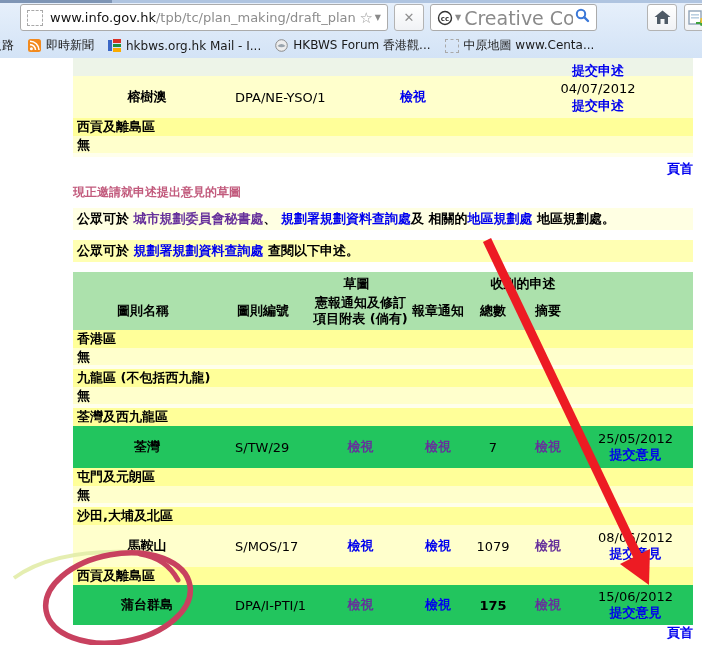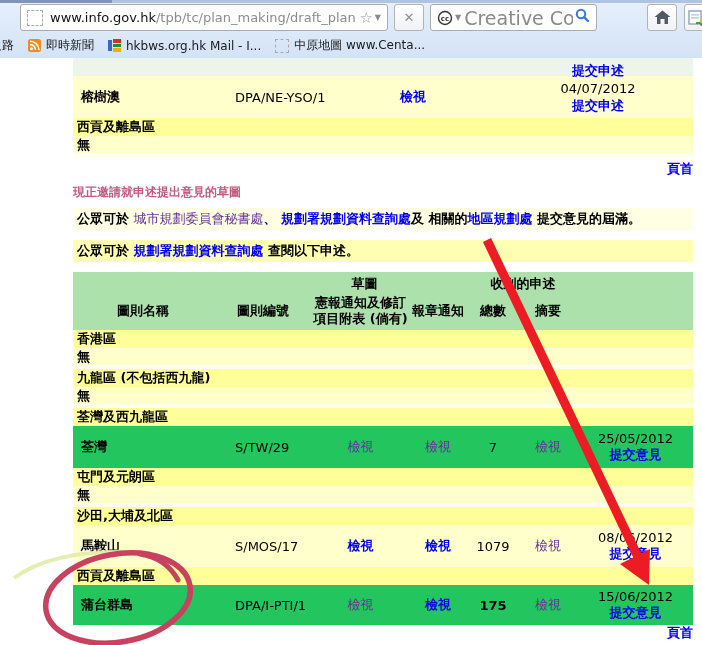--- a/index.html
+++ b/index.html
@@ -34,45 +34,45 @@
   .bookmarksbar{position:absolute;left:0;top:34px;width:702px;height:23px;display:flex;align-items:center;}
   .bm{display:flex;align-items:center;font-size:12px;color:#1A1A1A;white-space:nowrap;margin-right:14px;}
   .bm .bicon{margin-right:5px;display:flex;align-items:center;}
   .bm-clip{display:inline-block;width:14px;overflow:hidden;direction:rtl;}
   .dashed12{width:12px;height:12px;border:1px dashed #A9A9A9;}
 
   
   .content{position:absolute;left:0;top:58px;width:702px;height:587px;background:#fff;}
   .page{margin-left:73px;width:620px;font-size:13px;color:#000;}
   .lk{color:#0000EE;font-weight:bold;cursor:pointer;text-decoration:none;}
-  .lkv{color:#66309B;font-weight:normal;cursor:pointer;text-decoration:none;}
+  .lkv{color:#66309B;font-weight:bold;cursor:pointer;text-decoration:none;}
   .sec{background:#FFFF99;font-weight:bold;height:18px;line-height:18px;padding-left:4px;}
   .emp{background:#FFFFCC;font-weight:bold;height:17px;line-height:17px;padding-left:4px;}
   .strip{background:#FFFFEB;height:4px;}
   .gap4{height:4px;} .gap10{height:10px;}
   .pagetop{height:15px;line-height:15px;text-align:right;}
 
   .trow4{display:grid;grid-template-columns:140px 140px 120px 220px;align-items:center;}
   .partialrow{height:18px;background:#EDF4E8;}
   .partialrow .c4{padding-top:4px;}
   .datarow{height:42px;}
   .bg-cream{background:#FFFFCC;}
   .bg-green{background:#22c55e;}
-  .cl{padding-left:8px;font-weight:bold;}
+  .cl{padding-left:8px;font-weight:bold;text-align:center;}
   .cnum{padding-left:22px;font-weight:normal;}
   .cc{text-align:center;}
   .c4{text-align:center;padding-left:30px;line-height:17px;font-weight:normal;}
 
   .heading{height:20px;line-height:20px;font-size:12px;font-weight:bold;color:#C25B7D;margin:6px 0 6px 0;}
   .para{height:22px;line-height:22px;padding-left:4px;font-weight:bold;}
   .para1{background:#FFFFE3;}
   .para2{background:#FFFFB3;}
 
   .thead-group{position:relative;height:20px;background:#ACE1AC;font-weight:bold;}
-  .gh-draft{position:absolute;left:244px;width:95px;top:3px;text-align:center;}
+  .gh-draft{position:absolute;left:236px;width:95px;top:3px;text-align:center;}
   .gh-recv{position:absolute;left:395px;width:110px;top:3px;text-align:center;}
   .thead-cols{display:grid;grid-template-columns:140px 100px 95px 60px 50px 60px 115px;
     background:#ACE1AC;height:38px;align-items:center;font-weight:bold;text-align:center;line-height:16px;}
   .drow{display:grid;grid-template-columns:140px 100px 95px 60px 50px 60px 115px;align-items:center;}
   .c7{text-align:center;font-weight:normal;line-height:16px;}
   .lastrow{height:40px;}
 
   
   .annot{position:absolute;left:0;top:0;width:702px;height:645px;pointer-events:none;z-index:50;}
 </style>
@@ -151,20 +151,29 @@
             <rect x="0" y="1" width="4" height="11" fill="#3A66C6"></rect>
             <rect x="5" y="0" width="8" height="4" fill="#D93025"></rect>
             <rect x="5" y="5" width="8" height="3" fill="#1E8E3E"></rect>
             <rect x="5" y="9" width="8" height="4" fill="#F9AB00"></rect>
           </svg>
         </span>
         <span>hkbws.org.hk Mail - I...</span>
       </span>
       <span class="bm">
         <span class="bicon">
+          <svg width="13" height="13" viewBox="0 0 13 13">
+            <circle cx="6.5" cy="6.5" r="5.8" fill="#EDEDED" stroke="#8A8A8A" stroke-width="1"></circle>
+            <path d="M2.5 7 Q6.5 3 10.5 7 Q6.5 9.5 2.5 7" fill="#9AA4AD"></path>
+          </svg>
+        </span>
+        <span>HKBWS Forum 香港觀...</span>
+      </span>
+      <span class="bm">
+        <span class="bicon">
             <span class="dashed12"></span>
           </span>
         <span>中原地圖 www.Centa...</span>
       </span>
     </div>
   </div>
 
   <div class="content">
     <div class="page">
 
@@ -183,21 +192,21 @@
           <a class="lk">提交申述</a>
         </div>
       </div>
       <div class="sec">西貢及離島區</div>
       <div class="emp">無</div>
       <div class="strip"></div>
       <div class="gap4"></div>
       <div class="pagetop"><a class="lk">頁首</a></div>
 
       <div class="heading">現正邀請就申述提出意見的草圖</div>
-      <div class="para para1"><span>公眾可於 </span><a class="lkv">城市規劃委員會秘書處</a><span>、 </span><a class="lk">規劃署規劃資料查詢處</a><span>及 相關的</span><a class="lk">地區規劃處</a><span> 提交意見的屆滿。</span></div>
+      <div class="para para1"><span>公眾可於 </span><a class="lkv">城市規劃委員會秘書處</a><span>、 </span><a class="lk">規劃署規劃資料查詢處</a><span>及 相關的</span><a class="lk">地區規劃處</a><span> 地區規劃處。</span></div>
       <div class="gap10"></div>
       <div class="para para2"><span>公眾可於 </span><a class="lk">規劃署規劃資料查詢處</a><span> 查閱以下申述。</span></div>
       <div class="gap10"></div>
 
       <div class="thead-group">
         <div class="gh-draft">草圖</div>
         <div class="gh-recv">收到的申述</div>
       </div>
       <div class="thead-cols">
         <div>圖則名稱</div>

